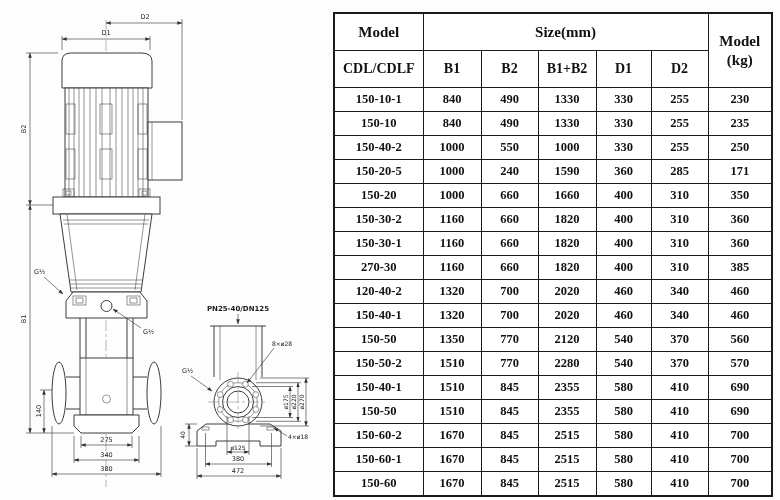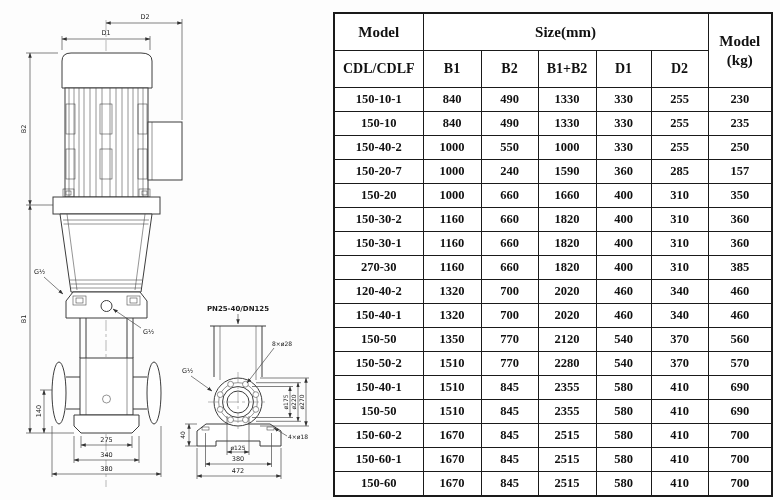--- a/index.html
+++ b/index.html
@@ -244,27 +244,27 @@
           <tr>
             <td>150-40-2</td>
             <td>1000</td>
             <td>550</td>
             <td>1000</td>
             <td>330</td>
             <td>255</td>
             <td>250</td>
           </tr>
           <tr>
-            <td>150-20-7</td>
+            <td>150-20-5</td>
             <td>1000</td>
             <td>240</td>
             <td>1590</td>
             <td>360</td>
             <td>285</td>
-            <td>157</td>
+            <td>171</td>
           </tr>
           <tr>
             <td>150-20</td>
             <td>1000</td>
             <td>660</td>
             <td>1660</td>
             <td>400</td>
             <td>310</td>
             <td>350</td>
           </tr>

